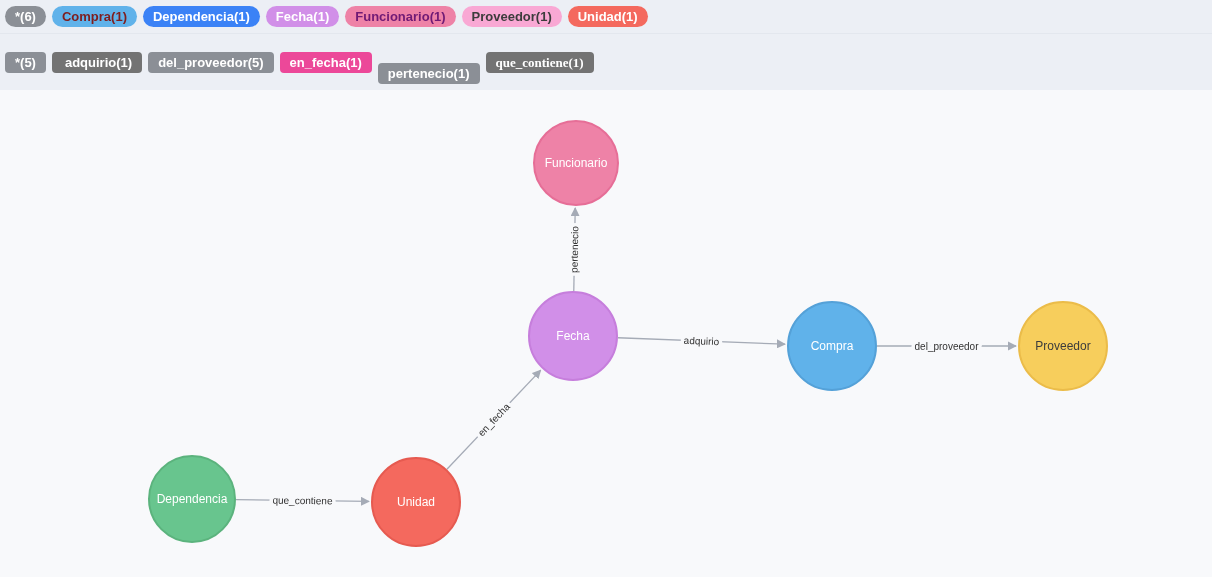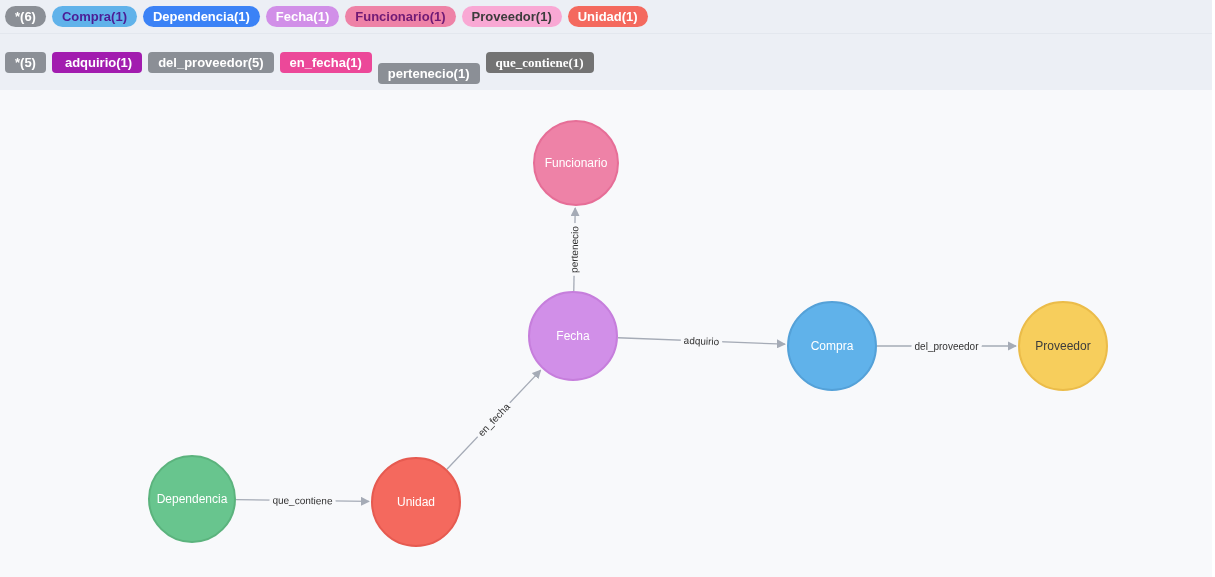--- a/index.html
+++ b/index.html
@@ -29,30 +29,30 @@
   }
 </style>
 </head>
 <body>
 
 <div class="frame">
 
   <div class="legend">
     <div class="legend-row">
       <span class="pill node-pill" style="background: rgb(139, 143, 150); color: rgb(255, 255, 255);">*(6)</span>
-      <span class="pill node-pill" style="background: rgb(96, 178, 234); color: #4c1d95;">Compra(1)</span>
+      <span class="pill node-pill" style="background: rgb(96, 178, 234); color: #7f1d1d;">Compra(1)</span>
       <span class="pill node-pill" style="background: #3b82f6; color: rgb(255, 255, 255);">Dependencia(1)</span>
       <span class="pill node-pill" style="background: rgb(209, 143, 232); color: rgb(255, 255, 255);">Fecha(1)</span>
       <span class="pill node-pill" style="background: rgb(238, 130, 167); color: #701a75;">Funcionario(1)</span>
       <span class="pill node-pill" style="background: #f9a8d4; color: rgb(60, 60, 60);">Proveedor(1)</span>
       <span class="pill node-pill" style="background: rgb(244, 105, 94); color: rgb(255, 255, 255);">Unidad(1)</span>
     </div>
     <div class="legend-row rels">
       <span class="pill rel-pill" style="background: rgb(139, 143, 150); color: rgb(255, 255, 255);">*(5)</span>
-      <span class="pill rel-pill" style="background: #a21caf; color: rgb(255, 255, 255); padding-left: 13px;">adquirio(1)</span>
+      <span class="pill rel-pill" style="background: #737373; color: rgb(255, 255, 255); padding-left: 13px;">adquirio(1)</span>
       <span class="pill rel-pill" style="background: rgb(139, 143, 150); color: rgb(255, 255, 255);">del_proveedor(5)</span>
       <span class="pill rel-pill" style="background: #ec4899; color: rgb(255, 255, 255); text-align: center;">en_fecha(1)</span>
       <span class="pill rel-pill" style="background: rgb(139, 143, 150); color: rgb(255, 255, 255); margin-top: 23px;">pertenecio(1)</span>
       <span class="pill rel-pill" style="background: #737373; color: rgb(255, 255, 255); font-family: Liberation Serif, serif;">que_contiene(1)</span>
     </div>
   </div>
 
   <div class="canvas">
     <svg id="graph-svg" width="1212" height="503" viewBox="0 0 1212 503">
         <defs>

